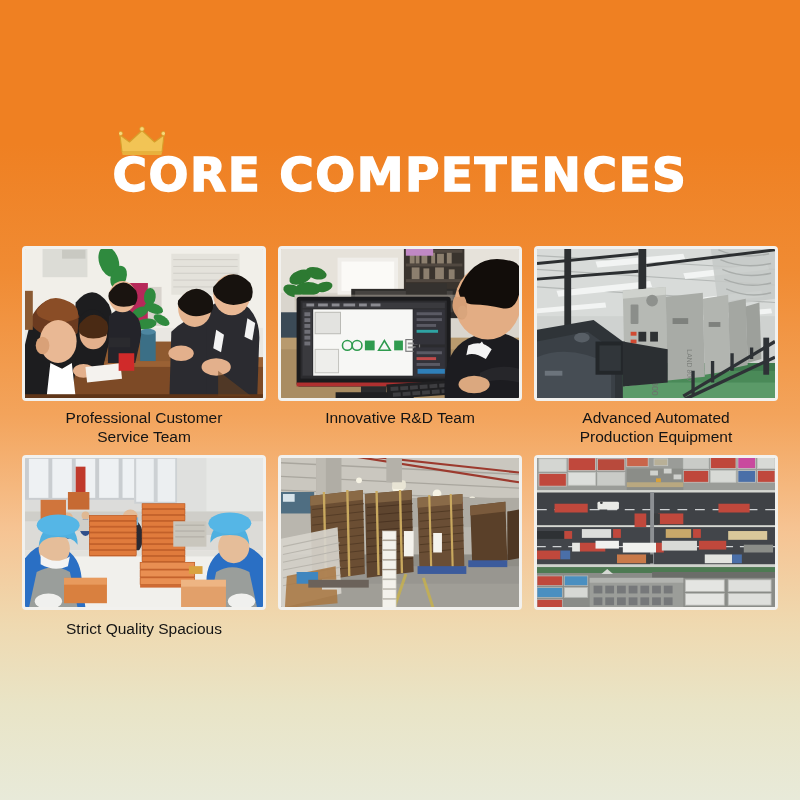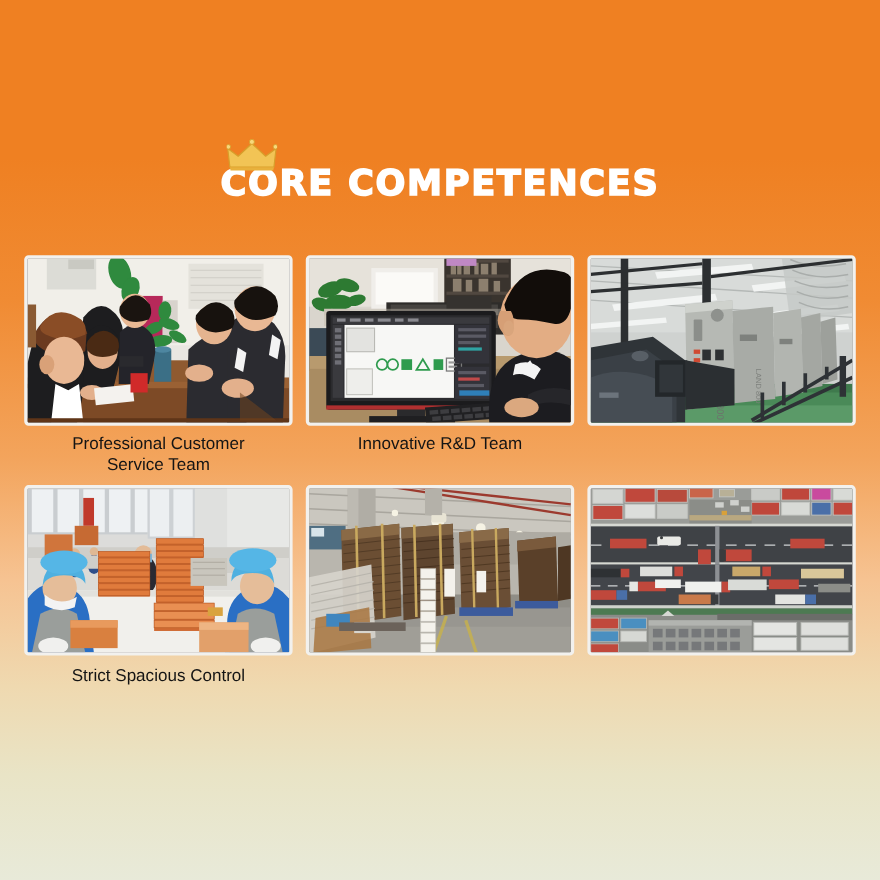--- a/index.html
+++ b/index.html
@@ -25,35 +25,35 @@
     top:150px; left:0; width:800px;
     text-align:center;
   }
   .title-wrap { position:relative; display:inline-block; }
   .crown {
     position:absolute;
     top:-24px; left:6px;
     width:46px; height:30px;
   }
   .page-title {
-    font-size:32px;
+    font-size:47px;
     font-weight:bold;
     color:#ffffff;
     letter-spacing:1.5px;
     line-height:1.05;
     font-family:"DejaVu Sans", sans-serif;
     white-space:nowrap;
     text-align:center;
     -webkit-text-stroke:1.4px #ffffff;
   }
 
   
   .grid {
     position:absolute;
-    top:232px; left:22px;
+    top:246px; left:22px;
     width:756px;
     display:grid;
     grid-template-columns:repeat(3, 244px);
     column-gap:12px;
     row-gap:8px;
   }
   .card { width:244px; }
   .photo {
     width:244px; height:155px;
     border:3px solid #f2f1ee;
@@ -374,20 +374,22 @@
           <path d="M160 150 L160 126"></path>
             <path d="M180 138 L180 116"></path>
           <path d="M200 126 L200 108"></path>
             <path d="M220 114 L220 102"></path>
         </g>
         <g fill="#2e3236">
           <rect x="232" y="92" width="6" height="38"></rect>
         </g>
       </svg>
     </div>
+    <div class="caption two-line">Advanced Automated
+Production Equipment</div>
   </div>
 
   <div class="card row2">
     <div class="photo">
       <svg viewBox="0 0 244 155" preserveAspectRatio="xMidYMid slice">
         <rect width="244" height="155" fill="#e8e8e6"></rect>
         <rect x="0" y="0" width="244" height="62" fill="#dcdcda"></rect>
         <rect x="0" y="0" width="112" height="44" fill="#c9cdd0"></rect>
         <g fill="#eef1f3">
           <rect x="4" y="2" width="20" height="40"></rect>
@@ -488,21 +490,21 @@
         <ellipse cx="214" cy="92" rx="16" ry="17" fill="#e5bd99"></ellipse>
         <path d="M230 90 q-2 -22 -20 -22 q-20 0 -20 20 q4 -8 20 -8 q16 0 20 10z" fill="#4fb0e0"></path>
         <ellipse cx="210" cy="68" rx="22" ry="11" fill="#55b6e6"></ellipse>
         <ellipse cx="188" cy="138" rx="13" ry="8" fill="#f0f0ee"></ellipse>
         <ellipse cx="222" cy="148" rx="14" ry="8" fill="#f0f0ee"></ellipse>
         <rect x="160" y="126" width="46" height="28" fill="#e2a06a"></rect>
         <rect x="160" y="126" width="46" height="7" fill="#eeb583"></rect>
         <rect x="168" y="112" width="14" height="8" fill="#d9a33f"></rect>
       </svg>
     </div>
-    <div class="caption">Strict Spacious Control</div>
+    <div class="caption">Strict Quality Spacious</div>
   </div>
 
   <div class="card row2">
     <div class="photo">
       <svg viewBox="0 0 244 155" preserveAspectRatio="xMidYMid slice">
         <rect width="244" height="155" fill="#b9b6ae"></rect>
         <rect x="0" y="0" width="244" height="48" fill="#cac7bf"></rect>
         <g stroke="#a9a69e" stroke-width="1.4" fill="none">
           <path d="M0 6 L244 18"></path>
             <path d="M0 20 L244 32"></path>

